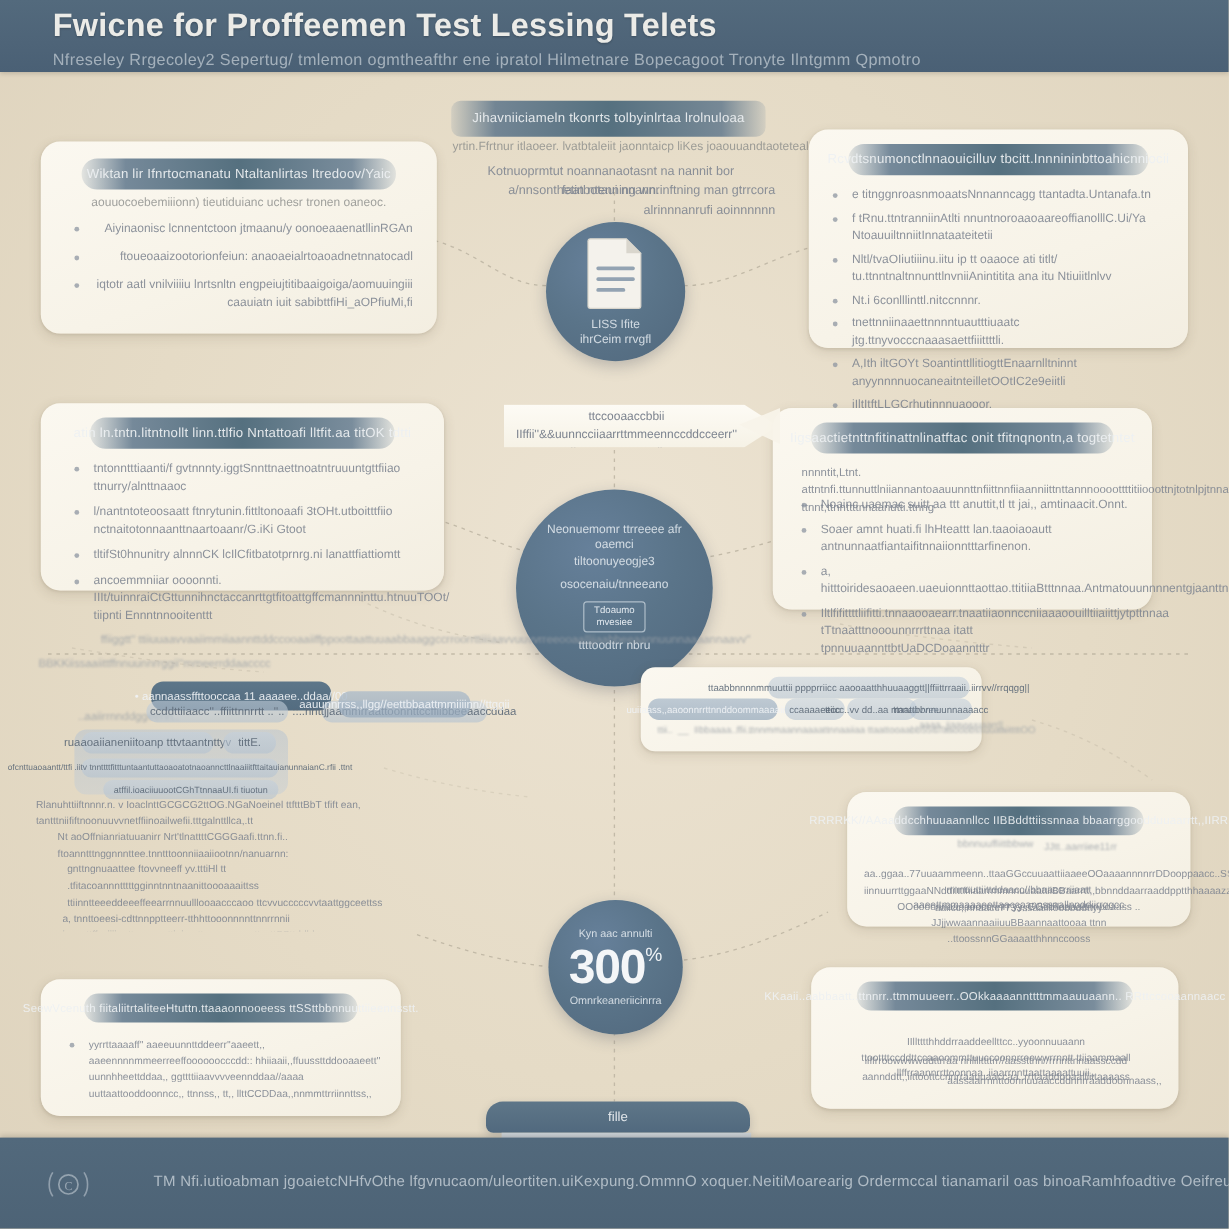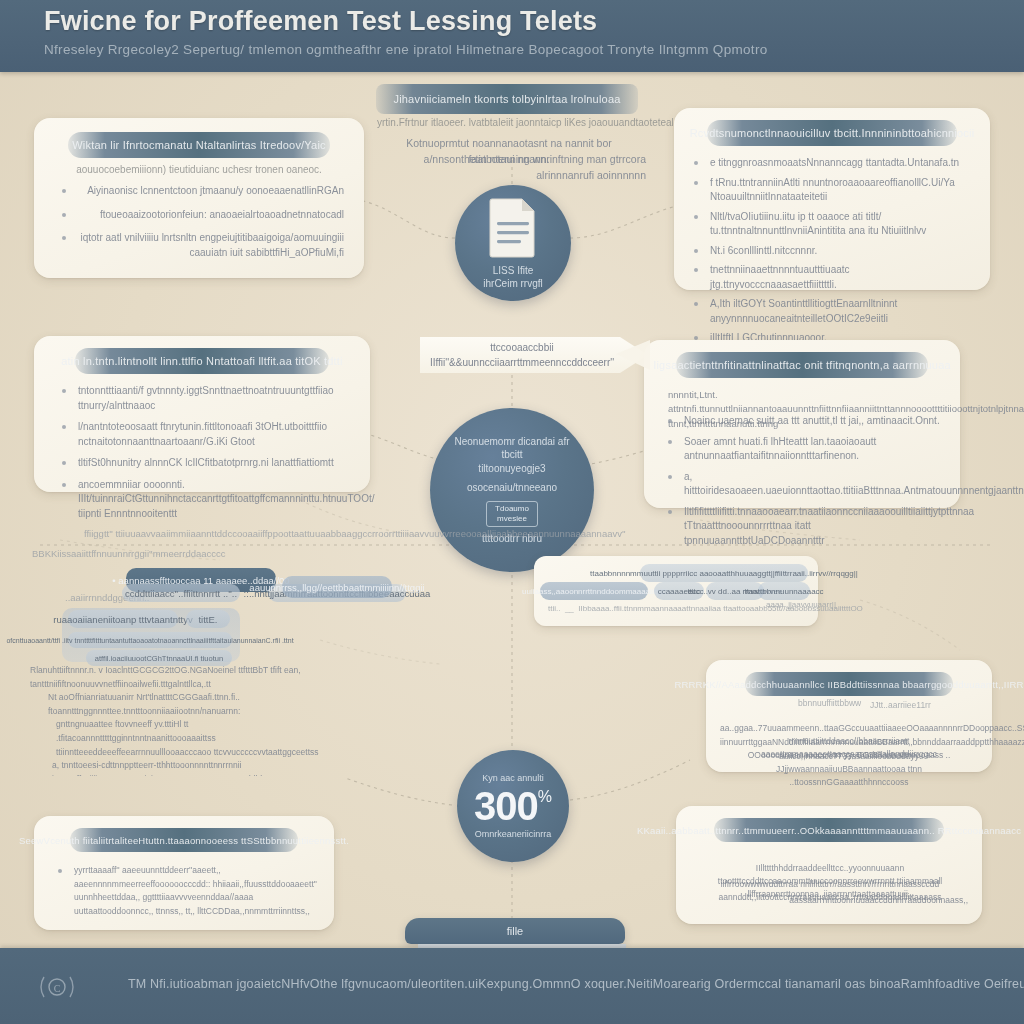--- a/index.html
+++ b/index.html
@@ -14,21 +14,21 @@
   
   #canvas {
     position: absolute; inset: 0;
     width: 1024px; height: 1024px;
     background:
       radial-gradient(ellipse at 50% 45%, #ece3d2 0%, #e5dbc6 55%, #ded3bd 100%);
   }
 
   
   .header {
-    position: absolute; left: 0; top: 0; width: 1024px; height: 72px;
+    position: absolute; left: 0; top: 0; width: 1024px; height: 60px;
     background: linear-gradient(180deg, #536a7d 0%, #4e6478 60%, #4a6075 100%);
     box-shadow: 0 2px 4px rgba(0,0,0,.18);
     overflow: hidden;
   }
   .header-title {
     position: absolute; left: 44px; top: 6px;
     font-size: 27px; font-weight: 700; letter-spacing: .2px;
     color: #f2f1ec;
     text-shadow: 0 1px 2px rgba(0,0,0,.25);
     white-space: nowrap;
@@ -302,37 +302,37 @@
     <ul class="bullets" style="top:48px;">
       <li style="margin-bottom:7px;">tntonntttiaanti/f gvtnnnty.iggtSnnttnaettnoatntruuuntgttfiiao  ttnurry/alnttnaaoc</li>
       <li style="margin-bottom:7px;">l/nantntoteoosaatt ftnrytunin.fittltonoaafi 3tOHt.utboitttfiio nctnaitotonnaanttnaartoaanr/G.iKi Gtoot</li>
       <li style="margin-bottom:7px;">tltifSt0hnunitry alnnnCK lcIlCfitbatotprnrg.ni  lanattfiattiomtt</li>
       <li style="margin-bottom:0;">ancoemmniiar oooonnti. IIIt/tuinnraiCtGttunnihnctaccanrttgtfitoattgffcmannninttu.htnuuTOOt/ tiipnti Ennntnnooitenttt</li>
     </ul>
   </div>
 
   <div class="panel" style="left:644px; top:340px; width:316px; height:168px;">
     <div class="pill" style="top:12px; width:252px;">
-      <span>Iigsaactietnttnfitinattnlinatftac onit tfitnqnontn,a aarrnnuuaa</span>
+      <span>Iigsaactietnttnfitinattnlinatftac onit tfitnqnontn,a togtetntet</span>
     </div>
     <div class="para" style="left:24px; top:48px; width:278px; font-size:9.5px;">nnnntit,Ltnt. attntnfi.ttunnuttlniiannantoaauunnttnfiittnnfiiaanniittnttannnoooottttitiiooottnjtotnlpjtnnatt ttnnt,ttnnttttnnaanutti.ttnng</div>
     <ul class="bullets" style="top:74px; left:22px; right:14px;">
       <li style="margin-bottom:6px;">Noainc uaemac suitt  aa ttt anuttit,tl tt jai,,   amtinaacit.Onnt.</li>
       <li style="margin-bottom:6px;">Soaer amnt huati.fi lhHteattt lan.taaoiaoautt  antnunnaatfiantaifitnnaiionntttarfinenon.</li>
       <li style="margin-bottom:6px;">a, hitttoiridesaoaeen.uaeuionnttaottao.ttitiiaBtttnnaa.Antmatouunnnnentgjaanttnnaa.tsianaanoooCGecii</li>
       <li style="margin-bottom:0;">Iltlfifittttliifitti.tnnaaooaearr.tnaatiiaonnccniiaaaoouilltiiaiittjytpttnnaa tTtnaatttnooounnrrrttnaa itatt tpnnuuaannttbtUaDCDoaanntttr</li>
     </ul>
   </div>
 
   <svg style="position:absolute;left:616px;top:340px;" width="34" height="46" viewBox="0 0 34 46">
     <path d="M34 0 L0 14 L34 30 Z" fill="#f8f4e9" opacity="0.96"></path>
   </svg>
 
   <div class="circle" style="left:430px; top:408px; width:164px; height:164px;">
-    <div class="c-label">Neonuemomr dicandai afr tbcitt</div>
+    <div class="c-label">Neonuemomr ttrreeee afr oaemci</div>
     <div class="c-label" style="margin-bottom:6px;">tiltoonuyeogje3</div>
     <div class="c-label" style="margin-bottom:6px;">osocenaiu/tnneeano</div>
     <div style="border:1px solid rgba(230,238,244,.6); border-radius:3px; padding:2px 8px; font-size:8px; color:#e2e9ef; filter:blur(.5px); line-height:1.25; white-space:pre;">Tdoaumo
 mvesiee</div>
     <div class="c-label" style="margin-top:5px;">ttttoodtrr nbru</div>
   </div>
 
   <div class="ghost-text" style="left:84px; top:528px;">ffiiggtt''  ttiiuuaavvaaiimmiiaannttddccooaaiiffppoottaattuuaabbaaggccrroorrttiiiiaavvuuvvrreeooaa||jjaabbeeaannuunnaaaannaavv''</div>
   <div class="ghost-text" style="left:32px; top:548px;">BBKKiissaaiittffnnuunnrrggii''mmeerrddaacccc</div>
   <div class="chip" style="left:126px; top:568px; width:150px; height:24px; background:linear-gradient(180deg,#5d7689 0%,#536c80 100%);">

